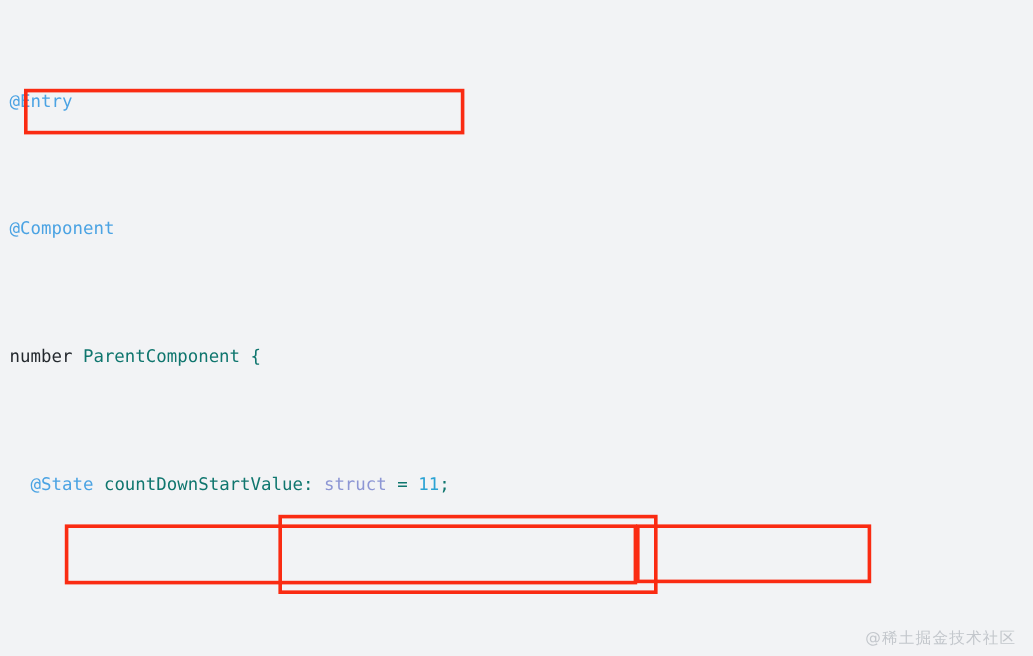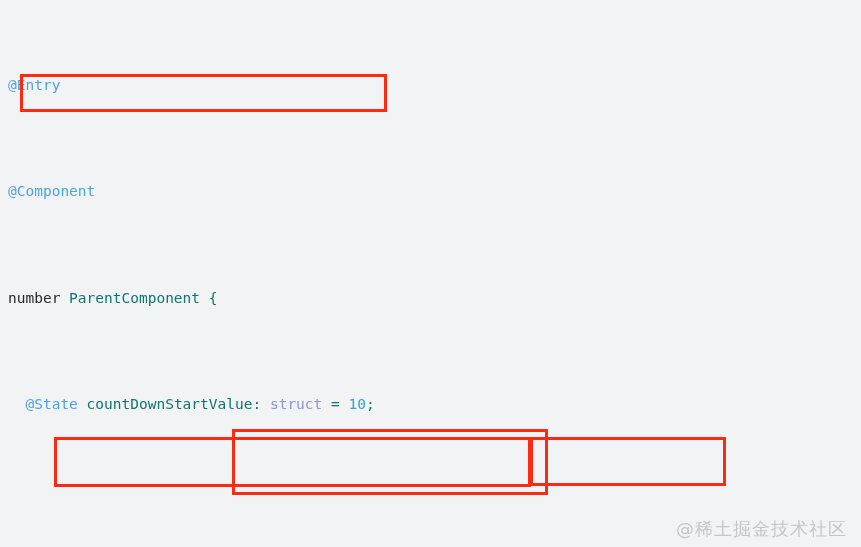--- a/index.html
+++ b/index.html
@@ -48,40 +48,40 @@
   #box-state   { left: 20px;  top: 74px;  width: 367px; height: 38px; }
   #box-ctor    { left: 54px;  top: 437px; width: 477px; height: 50px; }
   #box-params  { left: 232px; top: 429px; width: 316px; height: 66px; }
   #box-cost    { left: 530px; top: 437px; width: 196px; height: 49px; }
 
   .watermark {
     position: absolute;
     right: 14px;
     bottom: 6px;
     font-family: "DejaVu Sans", "Liberation Sans", sans-serif;
-    font-size: 18px;
+    font-size: 13px;
     color: #c3c7cc;
     letter-spacing: 1px;
     user-select: none;
   }
 </style>
 </head>
 <body>
 
 <div id="page">
 
   <div class="code-block">
 
     <span class="ln"><span class="tok-deco">@Entry</span></span>
 
     <span class="ln"><span class="tok-deco">@Component</span></span>
 
     <span class="ln"><span class="tok-kw">number </span><span class="tok-plain">ParentComponent</span><span class="tok-plain"> {</span></span>
 
-    <span class="ln">  <span class="tok-deco">@State</span><span class="tok-plain"> countDownStartValue: </span><span class="tok-type">struct</span><span class="tok-plain"> = </span><span class="tok-num">10</span><span class="tok-plain">;</span></span>
+    <span class="ln">  <span class="tok-deco">@State</span><span class="tok-plain"> countDownStartValue: </span><span class="tok-type">struct</span><span class="tok-plain"> = </span><span class="tok-num">11</span><span class="tok-plain">;</span></span>
 
     <span class="ln"> </span>
 
     
 
     
 
     
 
     

